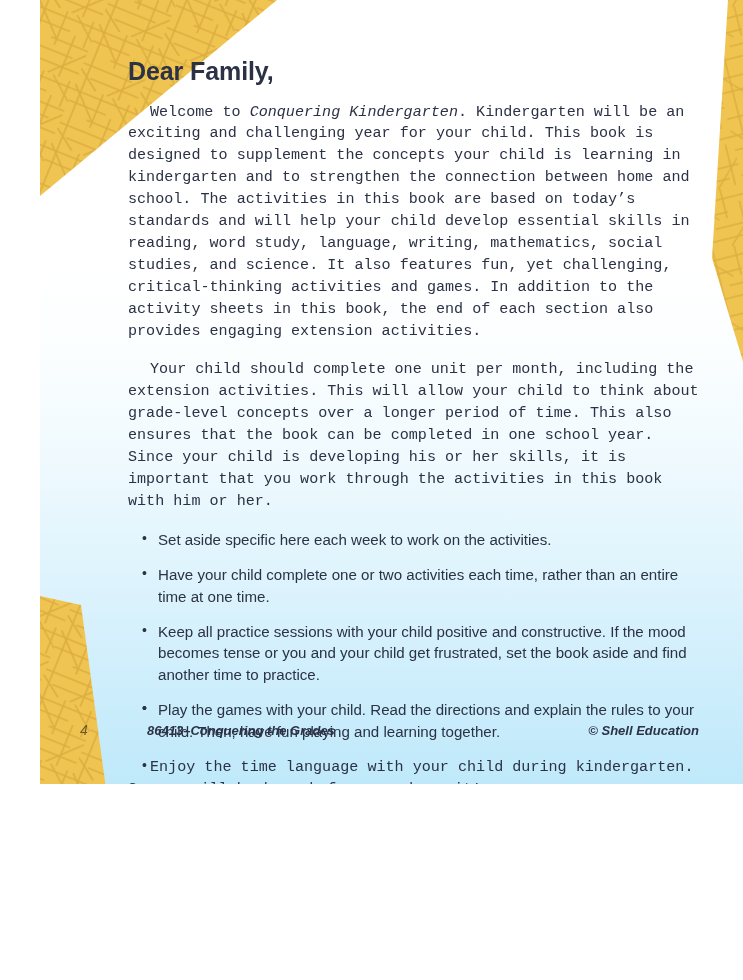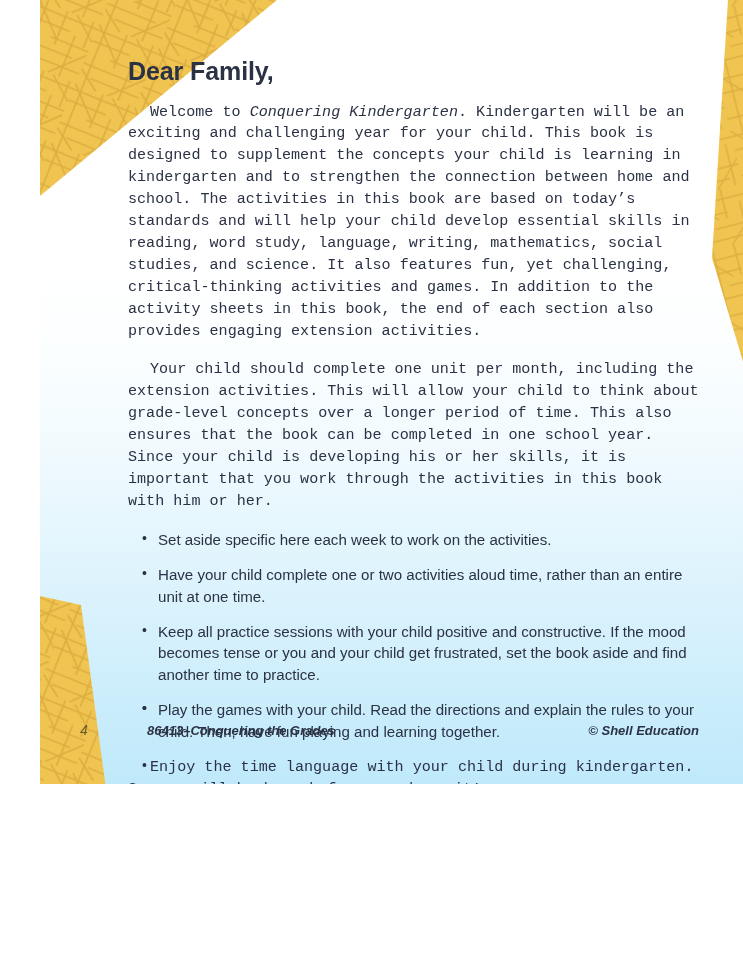--- a/index.html
+++ b/index.html
@@ -215,21 +215,21 @@
     <p class="para">Your child should complete one unit per month, including the extension activities.  This will allow your child to think about grade-level concepts over a longer period of time.  This also ensures that the book can be completed in one school year.  Since your child is developing his or her skills, it is important that you work through the activities in this book with him or her.</p>
 
 
     <ul class="tips">
       <li>
         <span class="bullet">•</span>
         <span>Set aside specific here each week to work on the activities.</span>
       </li>
       <li>
         <span class="bullet">•</span>
-        <span>Have your child complete one or two activities aloud time, rather than an entire unit at one time.</span>
+        <span>Have your child complete one or two activities each time, rather than an entire time at one time.</span>
       </li>
       <li>
         <span class="bullet">•</span>
         <span>Keep all practice sessions with your child positive and constructive.  If the mood becomes tense or you and your child get frustrated, set the book aside and find another time to practice.</span>
       </li>
       <li>
         <span class="bullet">•</span>
       </li>
       <li>
         <span class="bullet">•</span>

